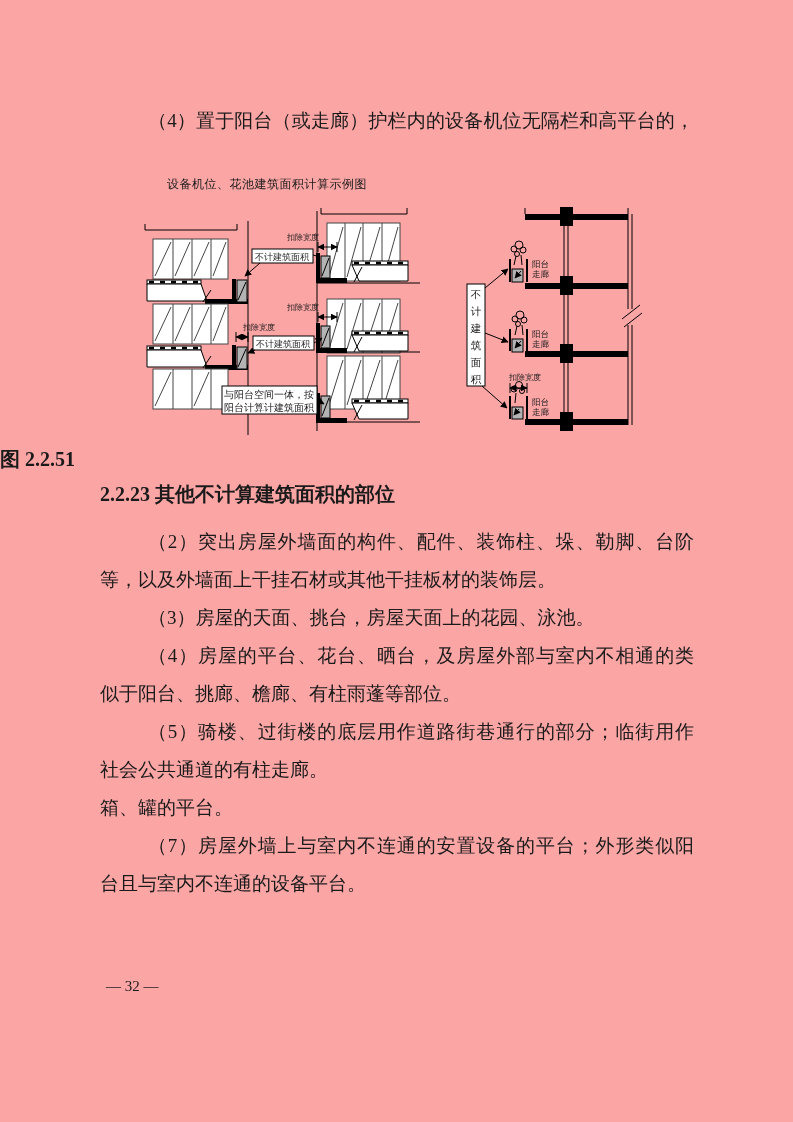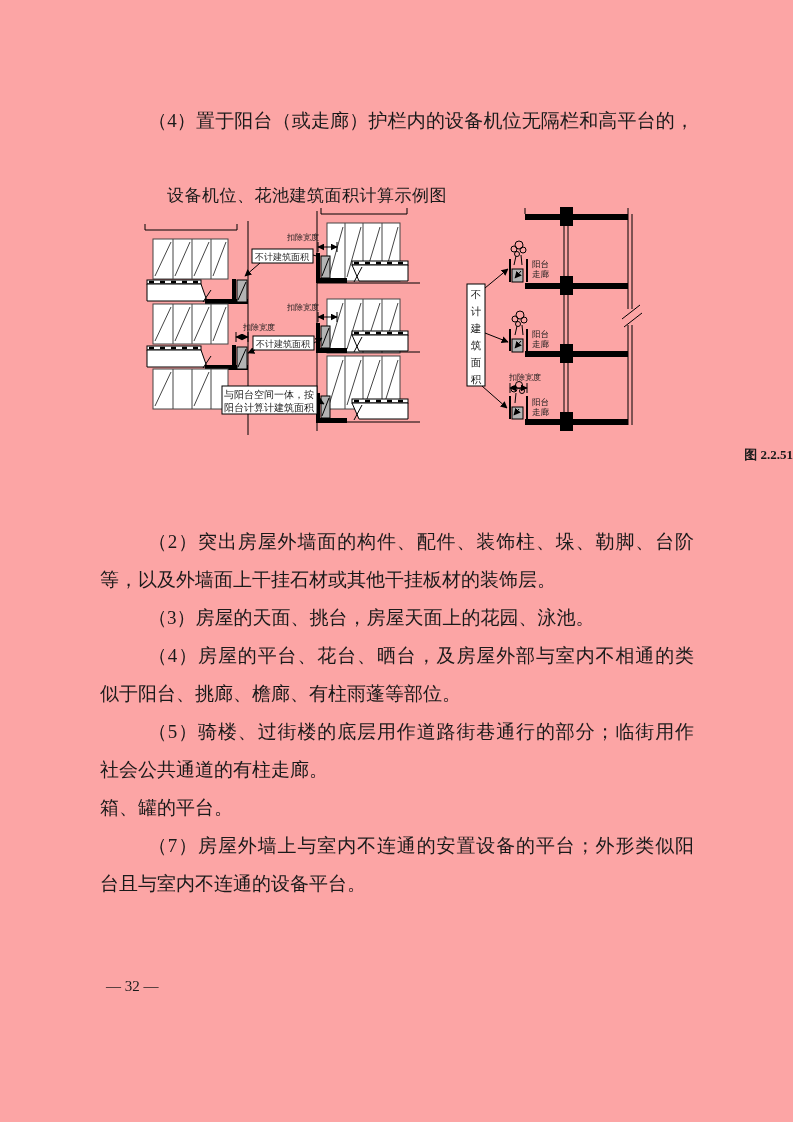--- a/index.html
+++ b/index.html
@@ -7,23 +7,23 @@
     width:793px;height:1122px;background:#ffffff;
     font-family:"Liberation Serif","DejaVu Serif",serif;
     color:#1a1a1a;
   }
   .page{position:relative;width:793px;height:1122px;background:#fca5a5;overflow:hidden}
   .intro{position:absolute;left:100px;top:100px;width:594px;font-size:19px;line-height:42px}
   .body-text{position:absolute;left:100px;top:523px;width:594px;font-size:19px;line-height:38px}
   .line{overflow:hidden;white-space:normal}
   .line.indent{text-indent:48px}
   .line.fill{text-align:justify;text-align-last:justify}
-  .fig-title{position:absolute;left:167px;top:184px;font-size:17px;letter-spacing:.5px}
+  .fig-title{position:absolute;left:167px;top:176px;font-size:12px;letter-spacing:.5px}
   .diagram{position:absolute;left:135px;top:203px}
-  .fig-caption{position:absolute;left:0;top:446px;width:793px;text-align:right;font-size:13px;font-weight:bold}
+  .fig-caption{position:absolute;left:0;top:446px;width:793px;text-align:left;font-size:20px;font-weight:bold}
   .heading{position:absolute;left:100px;top:481px;font-size:20px;font-weight:bold;margin:0}
   .page-number{position:absolute;left:106px;top:978px;font-size:15px}
   svg text{fill:#1a1a1a;stroke:none;font-family:"Liberation Serif","DejaVu Serif",serif}
 </style>
 </head>
 <body>
 
 <div class="page">
 
   <div class="intro">
@@ -274,20 +274,21 @@
       <text x="397" y="74" font-size="8.5">走廊</text>
       <text x="397" y="134" font-size="8.5">阳台</text>
       <text x="397" y="144" font-size="8.5">走廊</text>
       <text x="397" y="202" font-size="8.5">阳台</text>
       <text x="397" y="212" font-size="8.5">走廊</text>
     </g>
   </svg>
 
   <div class="fig-caption">图 2.2.51</div>
 
+  <h2 class="heading">2.2.23 其他不计算建筑面积的部位</h2>
 
   <div class="body-text">
 
       <div class="line indent fill">（2）突出房屋外墙面的构件、配件、装饰柱、垛、勒脚、台阶</div>
       <div class="line">等，以及外墙面上干挂石材或其他干挂板材的装饰层。</div>
       <div class="line indent">（3）房屋的天面、挑台，房屋天面上的花园、泳池。</div>
       <div class="line indent fill">（4）房屋的平台、花台、晒台，及房屋外部与室内不相通的类</div>
       <div class="line">似于阳台、挑廊、檐廊、有柱雨蓬等部位。</div>
       <div class="line indent fill">（5）骑楼、过街楼的底层用作道路街巷通行的部分；临街用作</div>
       <div class="line">社会公共通道的有柱走廊。</div>

